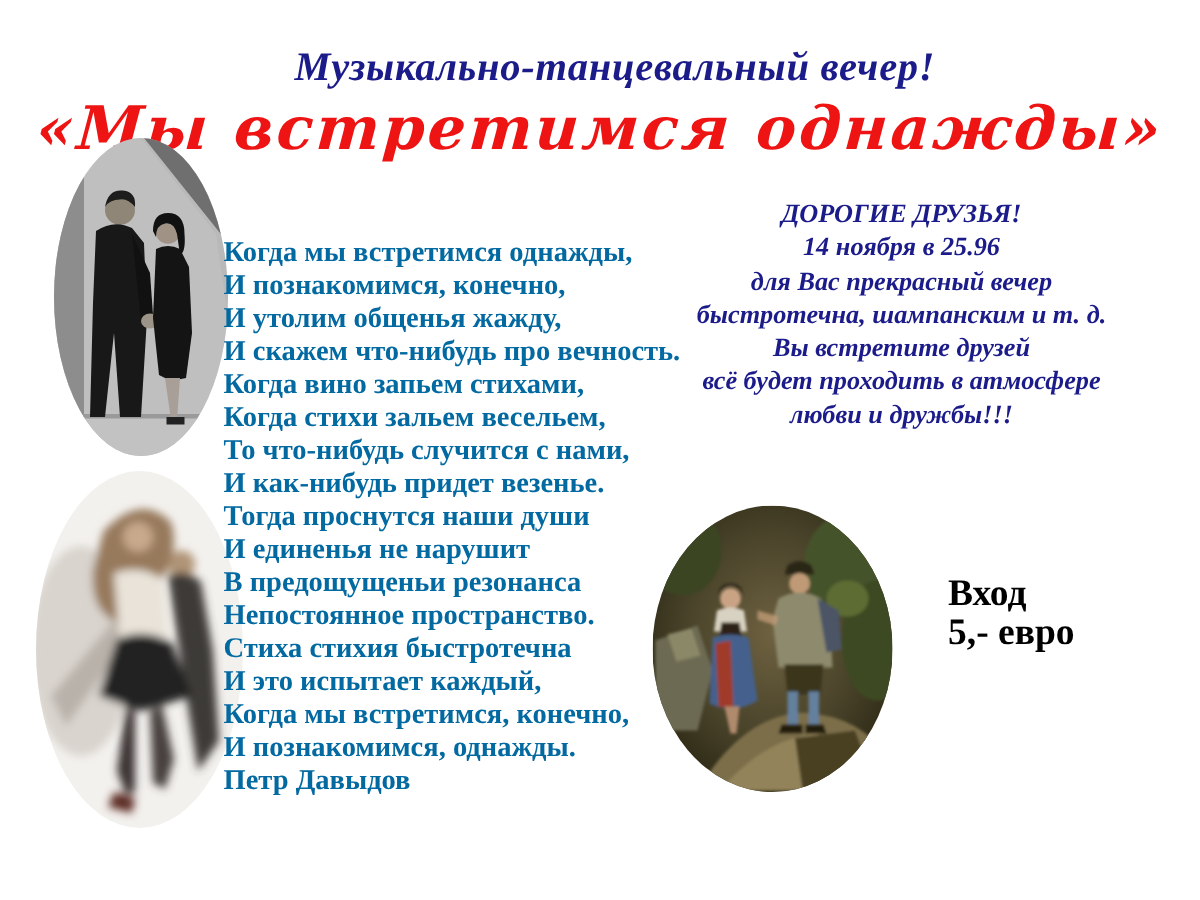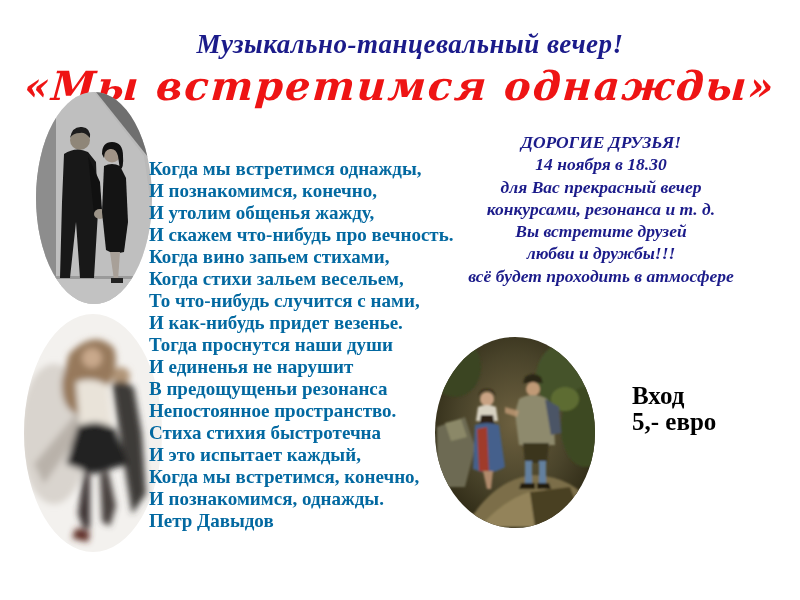--- a/index.html
+++ b/index.html
@@ -136,26 +136,26 @@
   <div>Непостоянное пространство.</div>
   <div>Стиха стихия быстротечна</div>
   <div>И это испытает каждый,</div>
   <div>Когда мы встретимся, конечно,</div>
   <div>И познакомимся, однажды.</div>
   <div>Петр Давыдов</div>
 </div>
 
 <div class="abs info">
   <div>ДОРОГИЕ ДРУЗЬЯ!</div>
-  <div>14 ноября в 18.30</div>
+  <div>14 ноября в 25.96</div>
   <div>для Вас прекрасный вечер</div>
-  <div>конкурсами, резонанса и т. д.</div>
+  <div>быстротечна, шампанским и т. д.</div>
   <div>Вы встретите друзей</div>
+  <div>всё будет проходить в атмосфере</div>
   <div>любви и дружбы!!!</div>
-  <div>всё будет проходить в атмосфере</div>
 </div>
 
 <div class="abs oval painting">
   <svg viewBox="0 0 160 191" preserveAspectRatio="none">
     <defs>
       <radialGradient id="pbg" cx="50%" cy="45%" r="65%">
         <stop offset="0%" stop-color="#6e6140"></stop>
         <stop offset="55%" stop-color="#49432a"></stop>
         <stop offset="100%" stop-color="#26220f"></stop>
       </radialGradient>

